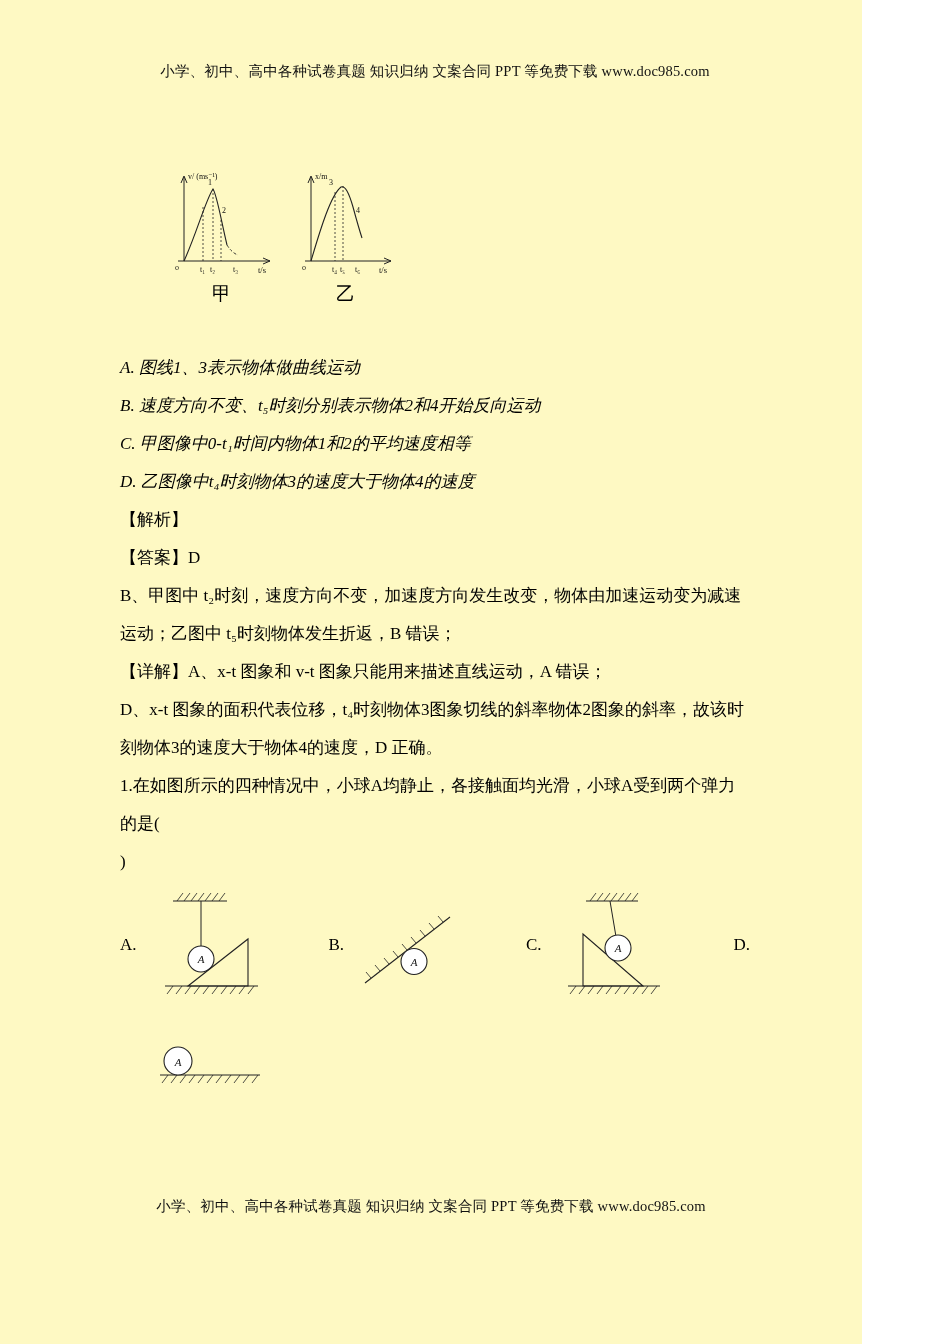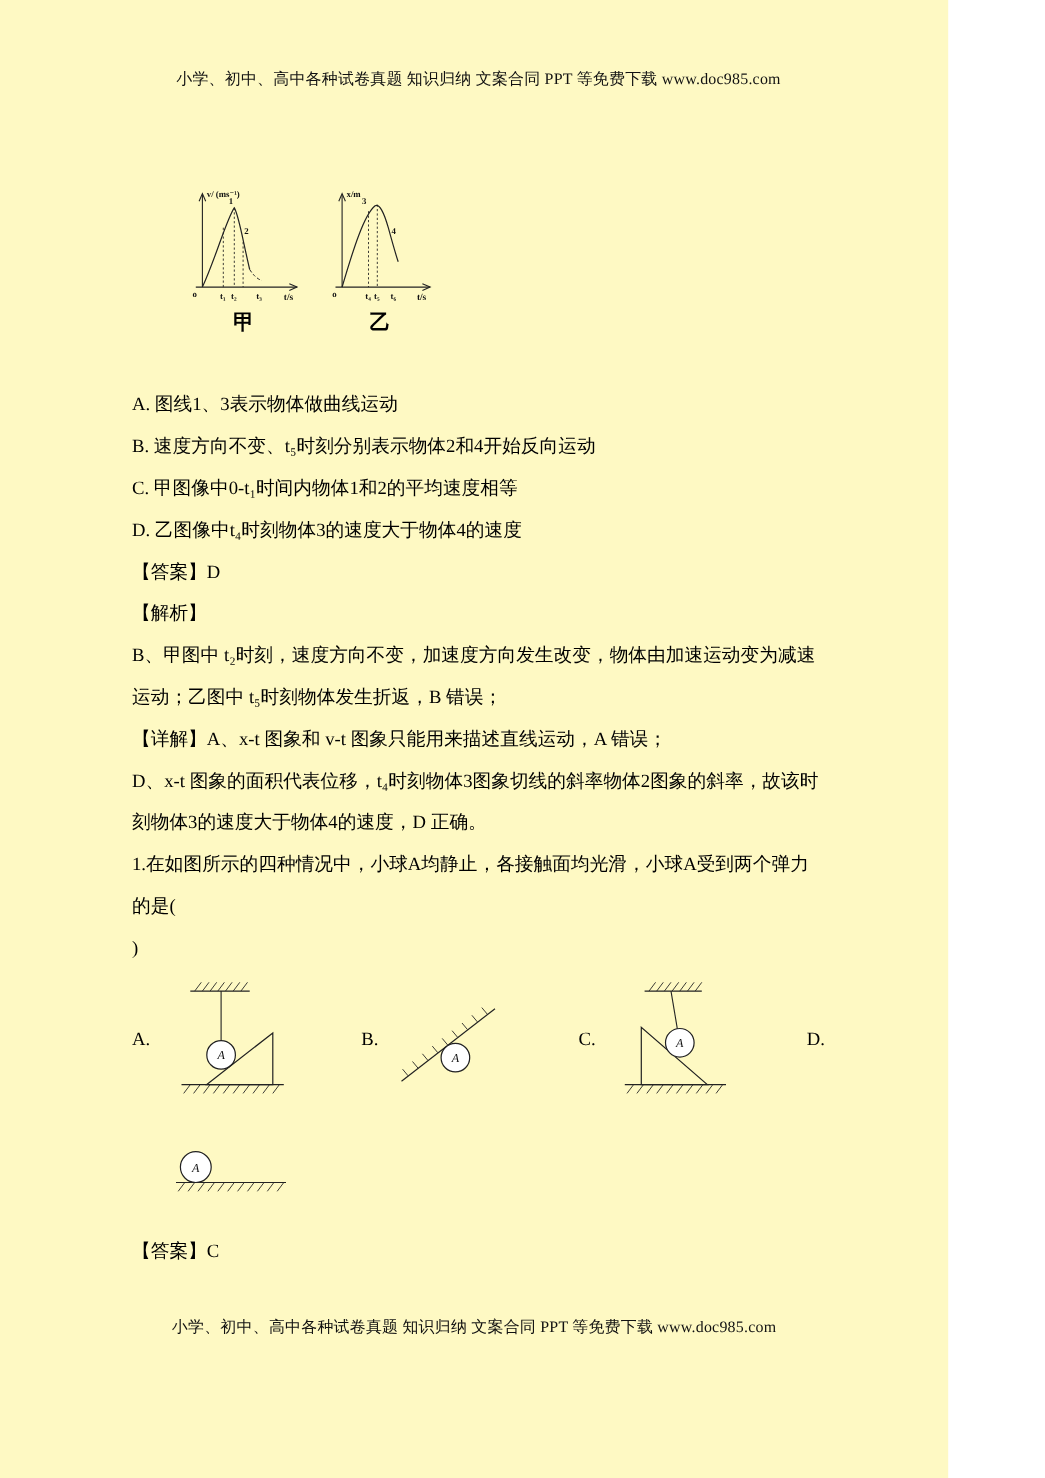--- a/index.html
+++ b/index.html
@@ -9,26 +9,26 @@
     background: #fef9c3; color: #000;
     font-family: "Liberation Serif", "DejaVu Serif", serif;
     font-size: 17px;
   }
   .inner { padding: 62px 112px 0 120px; }
   .doc-header { font-size: 14.5px; color: #111; text-align: center; letter-spacing: 0.2px; }
   .doc-footer {
     position: absolute; bottom: 128px; left: 0; width: 100%;
     font-size: 14.5px; color: #111; text-align: center; letter-spacing: 0.2px;
   }
-  .figures { display: flex; gap: 14px; margin: 84px 0 0 44px; font-weight: bold; }
+  .figures { display: flex; gap: 14px; margin: 84px 0 0 44px; }
   .fig { text-align: center; }
   .fig .cap { font-size: 19px; line-height: 22px; }
   svg { display: block; }
   svg text { font-family: "Liberation Serif", "DejaVu Serif", serif; fill: #111; }
-  .opts { margin-top: 44px; }
+  .opts { margin-top: 44px; font-style: italic; }
   .line { margin: 0; line-height: 38px; }
   .q4-stem { margin-top: 0; }
   .diagram-row {
     display: flex; align-items: center; justify-content: space-between;
     margin-top: 8px; width: 100%;
   }
   .diagram-group { display: flex; align-items: center; gap: 6px; }
   .diagram-label { font-size: 17px; }
   .d-extra { margin: 30px 0 0 20px; }
   .ans-c { margin-top: 26px; }
@@ -87,22 +87,22 @@
       </div>
     </div>
 
     <div class="opts">
       <p class="line"><span>A.</span>&nbsp;<span>图线1、3表示物体做曲线运动</span></p>
       <p class="line"><span>B.</span>&nbsp;<span>速度方向不变、t₅时刻分别表示物体2和4开始反向运动</span></p>
       <p class="line"><span>C.</span>&nbsp;<span>甲图像中0-t₁时间内物体1和2的平均速度相等</span></p>
       <p class="line"><span>D.</span>&nbsp;<span>乙图像中t₄时刻物体3的速度大于物体4的速度</span></p>
     </div>
 
+    <p class="line"><span>【解析】</span></p>
     <p class="line"><span>【答案】</span><span>D</span></p>
-    <p class="line"><span>【解析】</span></p>
 
     <div>
       <p class="line">B、甲图中 t₂时刻，速度方向不变，加速度方向发生改变，物体由加速运动变为减速运动；乙图中 t₅时刻物体发生折返，B 错误；</p>
       <p class="line">【详解】A、x-t 图象和 v-t 图象只能用来描述直线运动，A 错误；</p>
       <p class="line">D、x-t 图象的面积代表位移，t₄时刻物体3图象切线的斜率物体2图象的斜率，故该时刻物体3的速度大于物体4的速度，D 正确。</p>
     </div>
 
     <p class="line q4-stem">1.在如图所示的四种情况中，小球A均静止，各接触面均光滑，小球A受到两个弹力的是(</p>
     <p class="line">)</p>
 
@@ -154,18 +154,17 @@
 
     <div class="d-extra">
       <svg width="135" height="62" viewBox="0 0 135 62">
         <line x1="20" y1="44" x2="120" y2="44" stroke="#222" stroke-width="1"></line>
         <path d="M28 44 l-6 8 M37 44 l-6 8 M46 44 l-6 8 M55 44 l-6 8 M64 44 l-6 8 M73 44 l-6 8 M82 44 l-6 8 M91 44 l-6 8 M100 44 l-6 8 M109 44 l-6 8 M118 44 l-6 8" stroke="#222" stroke-width="0.8"></path>
         <circle cx="38" cy="30" r="14" fill="#fff" stroke="#222" stroke-width="1.1"></circle>
         <text x="38" y="34.5" font-size="11" font-style="italic" text-anchor="middle">A</text>
       </svg>
     </div>
 
-    <p class="line ans-c"><span>【答案】</span><span>C</span></p>
 
   </div>
 
   <div class="doc-footer">小学、初中、高中各种试卷真题 知识归纳 文案合同 PPT 等免费下载  www.doc985.com</div>
 </div>
 
 </body></html>

